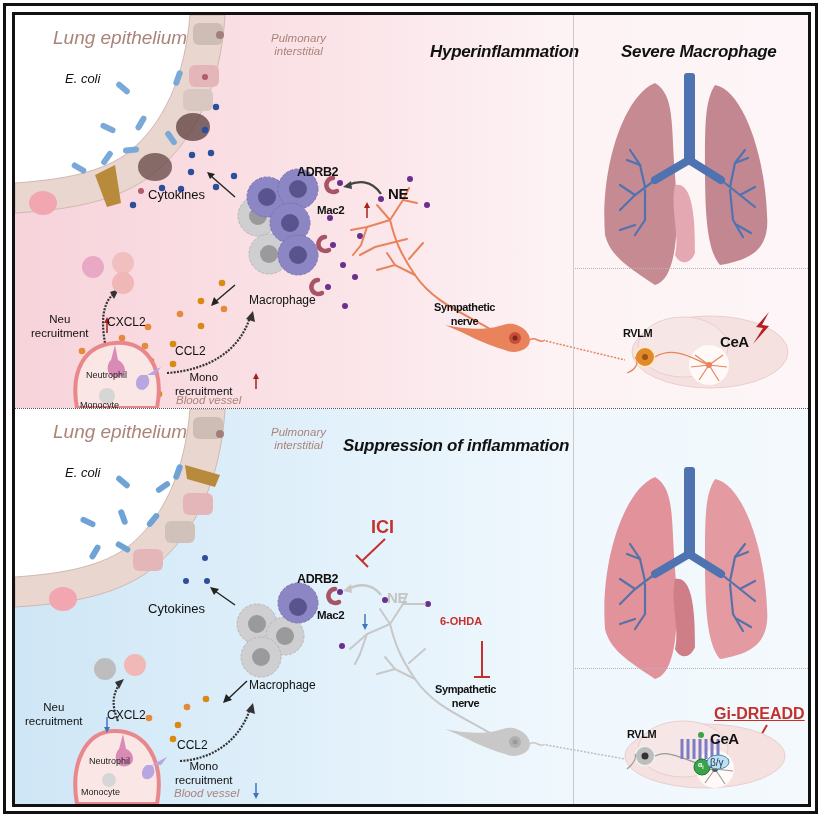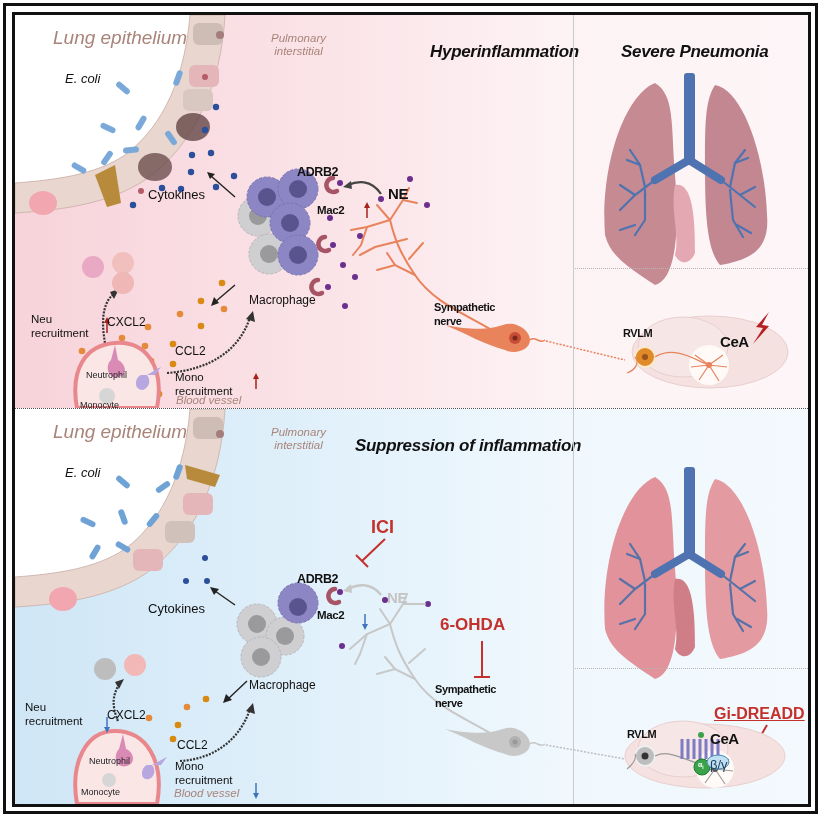--- a/index.html
+++ b/index.html
@@ -14,21 +14,21 @@
   .rdivider { position:absolute; left:560px; width:233px; border-top:1.3px dotted #b5b5b5; }
   svg.layer { position:absolute; left:0; top:0; }
   .t { position:absolute; white-space:nowrap; }
   .title { font-weight:bold; font-size:17px; color:#111; letter-spacing:-0.3px;font-style:italic; }
   .label-it { font-style:italic; color:#a98479; font-size:19px; }
   .label-it-sm { font-style:italic; color:#a98479; font-size:11.5px; line-height:13px; text-align:center; }
   .lbl { font-size:13px; color:#111; }
   .lbl-b { font-size:12.5px; color:#111; font-weight:bold; letter-spacing:-0.4px; }
   .lbl-sm { font-size:9px; color:#222; }
   .red-b { color:#c4302b; font-weight:bold; }
-  .ctr { text-align:left; line-height:14px; }
+  .ctr { text-align:center; line-height:14px; }
 </style>
 </head>
 <body>
 
 <div id="frame-outer"></div>
 <div id="frame-inner">
 
   <div class="panel" id="panel-top">
     <svg class="layer" width="793" height="393" viewBox="0 0 793 393">
 
@@ -211,21 +211,21 @@
         </g>
         <circle cx="694" cy="350" r="3" fill="#e8835c"></circle>
         <circle cx="630" cy="342" r="10" fill="#e08a2a" stroke="#fde9cc" stroke-width="2"></circle>
         <circle cx="630" cy="342" r="3" fill="#9b5218"></circle>
         <path d="M612,358 C620,355 625,348 620,342 M640,342 C660,330 680,345 694,350" stroke="#e8835c" stroke-width="1.3" fill="none"></path>
         <path d="M754,297 L741,312 L748,313 L738,329 L754,311 L747,310 Z" fill="#b52024"></path>
       </g>
     </svg>
 
     <div class="t title" style="left:415px; top:27px;">Hyperinflammation</div>
-    <div class="t title" style="left:606px; top:27px;">Severe Pneumonia</div>
+    <div class="t title" style="left:606px; top:27px;">Severe Macrophage</div>
 
     <div class="t label-it" style="left:38px; top:12px;">Lung epithelium</div>
     <div class="t label-it-sm" style="left:256px; top:17px;">
       <div>Pulmonary</div>
       <div>interstitial</div>
     </div>
     <div class="t lbl" style="left:50px; top:56px; font-style:italic;">E. coli</div>
     <div class="t lbl" style="left:133px; top:172px;">Cytokines</div>
     <div class="t lbl-b" style="left:282px; top:150px;">ADRB2</div>
     <div class="t lbl-b" style="left:373px; top:170px; font-size:15px;">NE</div>
@@ -406,35 +406,35 @@
         <path d="M612,360 C618,355 622,350 620,345 M640,347 C655,340 665,350 700,360" stroke="#9a9a9a" stroke-width="1.2" fill="none"></path>
         <g stroke="#7d7bc4" stroke-width="3" fill="none">
           <path d="M667,330 L667,350 M673,330 L673,350 M679,330 L679,350 M685,330 L685,350 M691,330 L691,350 M697,330 L697,350 M703,330 L703,350"></path>
         </g>
         <circle cx="686" cy="326" r="3" fill="#3aa34a"></circle>
         <circle cx="687" cy="358" r="8" fill="#3aa34a" stroke="#1f7a2e"></circle>
         <ellipse cx="703" cy="353" rx="11" ry="7" fill="#bfe0f0" stroke="#4a8bb3"></ellipse>
       </g>
     </svg>
 
-    <div class="t title" style="left:340px; top:27px;">Suppression of inflammation</div>
+    <div class="t title" style="left:328px; top:27px;">Suppression of inflammation</div>
 
     <div class="t label-it" style="left:38px; top:12px;">Lung epithelium</div>
     <div class="t label-it-sm" style="left:256px; top:17px;">
       <div>Pulmonary</div>
       <div>interstitial</div>
     </div>
     <div class="t lbl" style="left:50px; top:56px; font-style:italic;">E. coli</div>
     <div class="t lbl" style="left:133px; top:192px;">Cytokines</div>
     <div class="t lbl-b" style="left:282px; top:163px;">ADRB2</div>
     <div class="t lbl-b" style="left:372px; top:180px; font-size:15px; color:#c4c4c4;">NE</div>
     <div class="t lbl-b" style="left:302px; top:200px; font-size:11.5px;">Mac2</div>
     <div class="t lbl" style="left:234px; top:269px; font-size:12px;">Macrophage</div>
     <div class="t red-b" style="left:356px; top:108px; font-size:18px;">ICI</div>
-    <div class="t red-b" style="left:425px; top:206px; font-size:17px;">6-OHDA</div>
+    <div class="t red-b" style="left:425px; top:206px; font-size:11px;">6-OHDA</div>
     <div class="t lbl-b ctr" style="left:420px; top:273px; font-size:11px;">
       <div>Sympathetic</div>
       <div>nerve</div>
     </div>
     <div class="t lbl ctr" style="left:10px; top:291px; font-size:11.5px;">
       <div>Neu</div>
       <div>recruitment</div>
     </div>
     <div class="t lbl" style="left:92px; top:299px; font-size:12px;">CXCL2</div>
     <div class="t lbl" style="left:162px; top:329px; font-size:12px;">CCL2</div>
@@ -442,20 +442,20 @@
       <div>Mono</div>
       <div>recruitment</div>
     </div>
     <div class="t lbl-sm" style="left:74px; top:347px;">Neutrophil</div>
     <div class="t lbl-sm" style="left:66px; top:378px;">Monocyte</div>
     <div class="t label-it" style="left:159px; top:378px; font-size:11.5px;">Blood vessel</div>
     <div class="t red-b" style="left:699px; top:296px; font-size:16px;text-decoration:underline;">Gi-DREADD</div>
     <div class="t lbl-b" style="left:612px; top:319px; font-size:11px;">RVLM</div>
     <div class="t lbl-b" style="left:695px; top:321px; font-size:15px;">CeA</div>
     <div class="t" style="left:683px; top:352px; font-size:7px; color:#fff; font-weight:bold;"><span>α</span><sub style="font-size:5px;">i</sub></div>
-    <div class="t" style="left:695px; top:348px; font-size:13px; color:#1f3f60;">β/γ</div>
+    <div class="t" style="left:695px; top:348px; font-size:10px; color:#1f3f60;">β/γ</div>
   </div>
 
   <div id="hdivider"></div>
   <div class="vdivider" style="top:0; height:789px;"></div>
   <div class="rdivider" style="top:253px;"></div>
   <div class="rdivider" style="top:653px;"></div>
 </div>
 
 </body></html>

